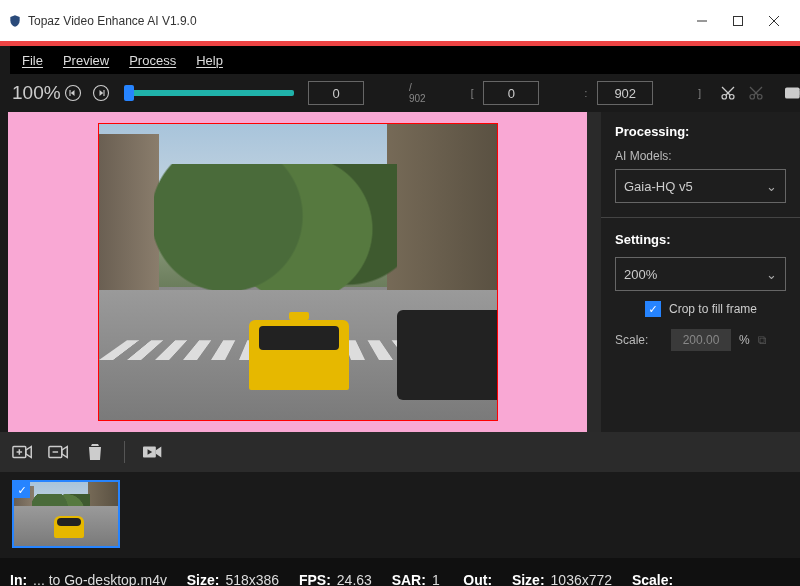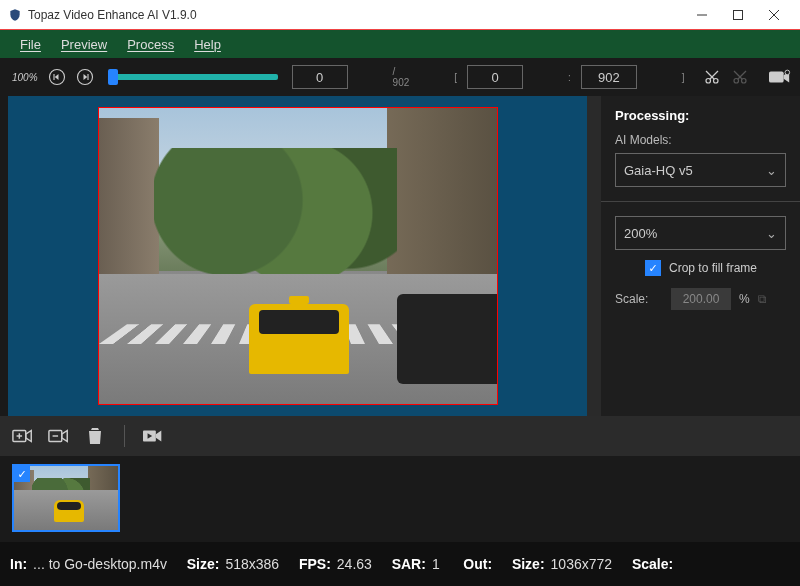--- a/index.html
+++ b/index.html
@@ -1,32 +1,32 @@
 <!DOCTYPE html>
 <html><head>
 <meta charset="utf-8">
 <style>
   * { box-sizing: border-box; margin: 0; padding: 0; font-family: "Segoe UI", Arial, sans-serif; }
   html, body { width: 800px; height: 586px; overflow: hidden; background: #1a1a1a; }
-  .titlebar { height: 30px; background: #fff; display: flex; align-items: center; padding: 0 8px; border-bottom: 1px solid #ef4444; }
+  .titlebar { height: 46px; background: #fff; display: flex; align-items: center; padding: 0 8px; border-bottom: 5px solid #ef4444; }
   .titlebar .shield { width: 14px; height: 14px; margin-right: 6px; }
   .titlebar .title { font-size: 12px; color: #333; flex: 1; }
   .titlebar .winbtn { width: 36px; height: 28px; display: flex; align-items: center; justify-content: center; color: #333; }
-  .menubar { height: 28px; background: #14532d; display: flex; align-items: center; padding: 0 20px; gap: 20px; }
+  .menubar { height: 28px; background: #000000; display: flex; align-items: center; padding: 0 12px; gap: 20px; margin-left: 10px; }
   .menubar span { color: #ddd; font-size: 13px; text-decoration: underline; text-underline-offset: 2px; text-decoration-thickness: 1px; cursor: pointer; }
   .menubar span::first-letter { }
   .toolbar { height: 38px; background: #1a1a1a; display: flex; align-items: center; padding: 0 12px; gap: 10px; }
-  .toolbar .zoom { color: #ccc; font-size: 10px; width: 42px; font-style: italic; }
+  .toolbar .zoom { color: #ccc; font-size: 19px; width: 42px; }
   .iconbtn { width: 22px; height: 22px; display: flex; align-items: center; justify-content: center; cursor: pointer; color: #ccc; }
   .slider { flex: 0 0 170px; height: 6px; background: #20b2aa; position: relative; border-radius: 2px; margin: 0 4px; }
   .slider .thumb { position: absolute; left: 0; top: -5px; width: 10px; height: 16px; background: #2684ff; border-radius: 2px; }
   .framebox { width: 56px; height: 24px; background: #1a1a1a; border: 1px solid #666; color: #ccc; font-size: 13px; text-align: center; }
   .sep { color: #888; font-size: 10px; margin-left: 35px; }
   .toolbar .spacer { flex: 1; }
-  .content { display: flex; height: 320px; background: #0c4a6e; margin-left: 8px; }
+  .content { display: flex; height: 320px; background: #f9a8d4; margin-left: 8px; }
   .preview { flex: 1; position: relative; display: flex; align-items: center; justify-content: center; }
   .preview .frame { width: 400px; height: 298px; border: 1px solid red; position: relative; overflow: hidden; background: linear-gradient(#7aa3c7 0%, #8fb3d0 30%, #9aa78a 30%, #6b7d5c 55%, #888 55%, #aaa 100%); }
   .street { position: absolute; inset: 0; }
   .sky { position:absolute; left:0; right:0; top:0; height:100px; background:linear-gradient(#a8c4db,#cdd9e2);}
   .bld-l { position:absolute; left:0; top:10px; width:60px; height:190px; background:linear-gradient(90deg,#6a5f52,#8a7d6c);}  
   .bld-r { position:absolute; right:0; top:0; width:110px; height:210px; background:linear-gradient(90deg,#766a57,#5a5142);}  
   .trees { position:absolute; left:55px; right:100px; top:40px; height:130px; background:radial-gradient(circle at 30% 40%,#4a6b3a 0 40%,transparent 41%),radial-gradient(circle at 60% 50%,#56793f 0 45%,transparent 46%),radial-gradient(circle at 80% 35%,#3e5a2f 0 35%,transparent 36%);}
   .road { position:absolute; left:0; right:0; bottom:0; height:130px; background:linear-gradient(#9a9a9a,#7a7a7a);}  
   .cross { position:absolute; left:0; right:0; bottom:60px; height:40px; background:repeating-linear-gradient(90deg,#ddd 0 14px,transparent 14px 28px); transform:perspective(200px) rotateX(55deg); transform-origin:bottom;}
   .taxi { position:absolute; left:150px; bottom:30px; width:100px; height:70px; background:#e6b800; border-radius:6px 6px 2px 2px;}
@@ -161,20 +161,21 @@
   </div>
   <div class="vsb"></div>
   <div class="panel">
     <div class="hdr">Processing:</div>
     <span class="lbl">AI Models:</span>
     <div class="select">
       <span>Gaia-HQ v5</span>
       <span class="chev">⌄</span>
     </div>
     <hr>
+    <div class="hdr">Settings:</div>
     <div class="select">
       <span>200%</span>
       <span class="chev">⌄</span>
     </div>
     <div class="chk">
       <div class="box">✓</div>
       <span>Crop to fill frame</span>
     </div>
     <div class="row">
       <span class="k">Scale:</span>

